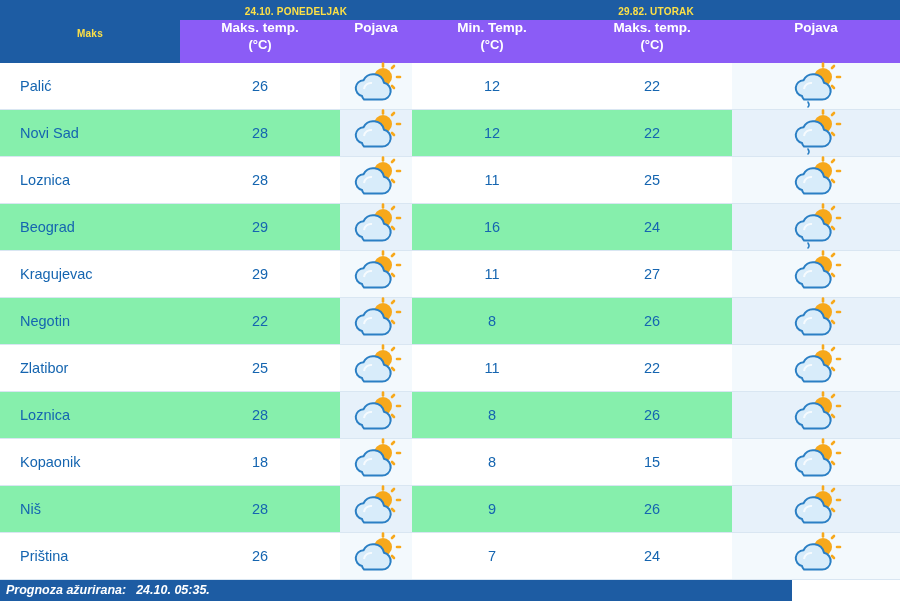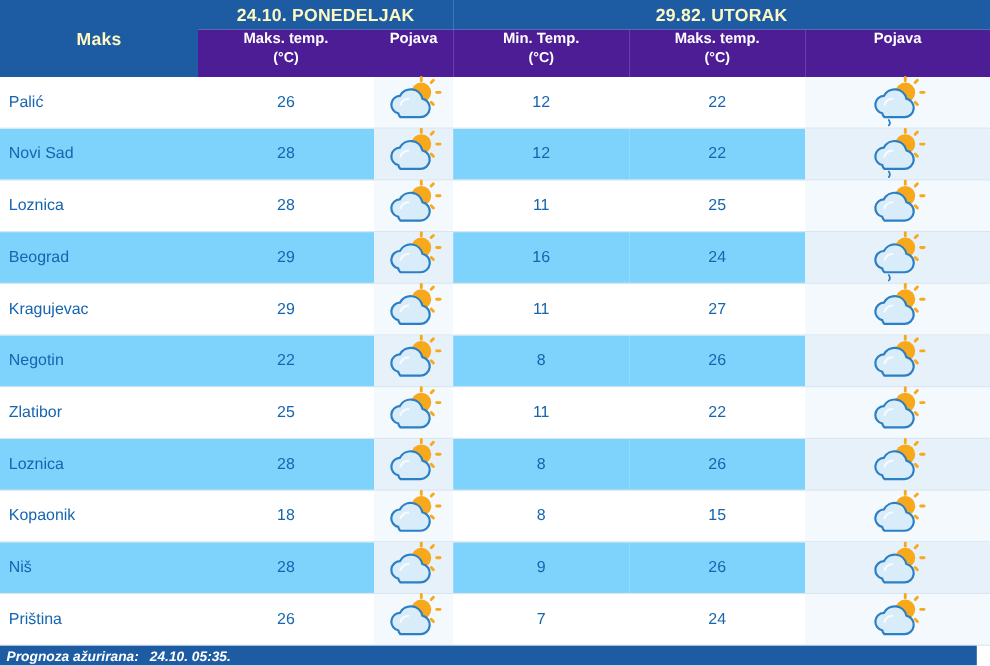--- a/index.html
+++ b/index.html
@@ -17,30 +17,30 @@
     background: #ffffff;
   }
   table.weather {
     width: 900px;
     border-collapse: collapse;
     table-layout: fixed;
   }
   
   thead .day-row th {
     background: #1d5ca3;
-    color: #fef9c3;
-    font-size: 16px;
+    color: #fde047;
+    font-size: 10px;
     font-weight: bold;
     padding: 6px 0 3px 0;
     text-align: center;
     border: none;
     letter-spacing: .2px;
   }
   thead .sub-row th {
-    background: #4c1d95;
+    background: #8b5cf6;
     color: #ffffff;
     font-size: 13.5px;
     font-weight: bold;
     padding: 0 0 10px 0;
     text-align: center;
     border: none;
     line-height: 1.25;
     vertical-align: top;
   }
   th.city-head {
@@ -50,32 +50,32 @@
     font-weight: bold;
     text-align: center;
     vertical-align: middle;
     border: none;
   }
   .unit { display: block; font-weight: bold; font-size: 13px; }
 
   
   tbody tr { height: 46.5px; }
   tbody tr.odd  td { background: #ffffff; }
-  tbody tr.even td { background: #7dd3fc; }
+  tbody tr.even td { background: #86efac; }
   tbody td {
     border-bottom: 1px solid #d9e6f2;
     font-size: 14.5px;
     color: #1565b0;
     text-align: center;
     vertical-align: middle;
     padding: 0;
   }
   tbody td.city {
     text-align: left;
-    padding-left: 8px;
+    padding-left: 20px;
     color: #1565b0;
     font-size: 14.5px;
   }
   td.icon-cell { padding: 0; }
   tbody tr.odd  td.icon-cell { background: #f3f9fd; }
   tbody tr.even td.icon-cell { background: #e7f1fa; }
 
   .icon-wrap {
     width: 100%;
     height: 46px;
@@ -86,21 +86,21 @@
   svg.wx { display: block; }
 
   
   .footer-bar {
     background: #1d5ca3;
     color: #ffffff;
     font-size: 12.5px;
     font-style: italic;
     font-weight: bold;
     padding: 3px 0 3px 6px;
-    width: 888px;
+    width: 792px;
     height: 21px;
     line-height: 15px;
     white-space: nowrap;
   }
   .footer-bar .ftime { font-style: italic; font-weight: bold; margin-left: 10px; }
 </style>
 </head>
 <body>
 
 <div id="page">

